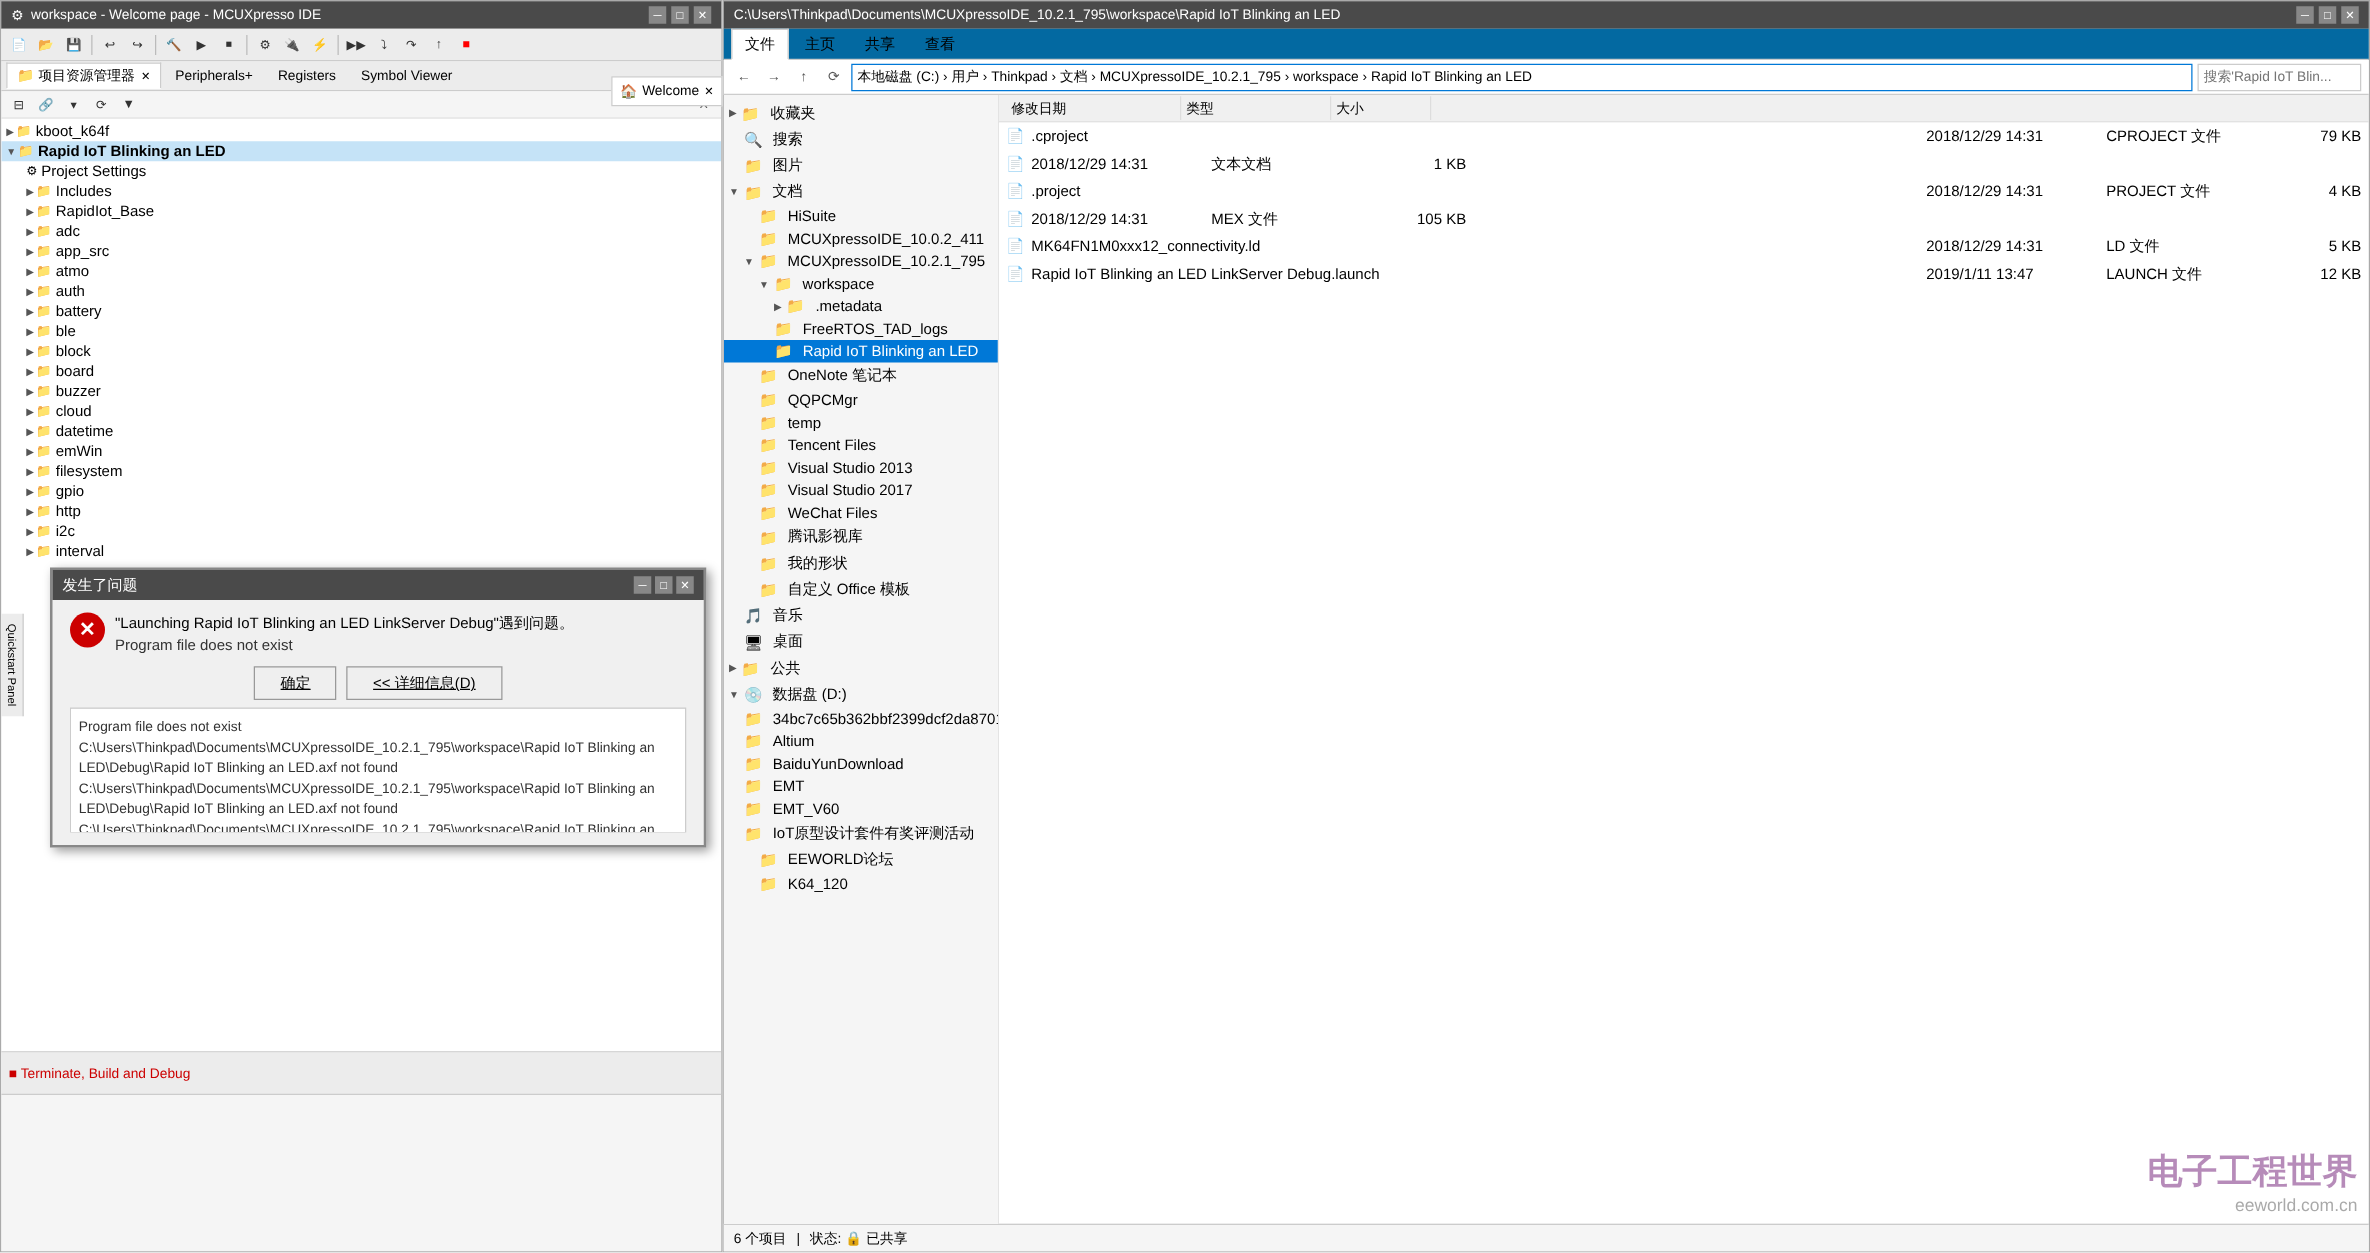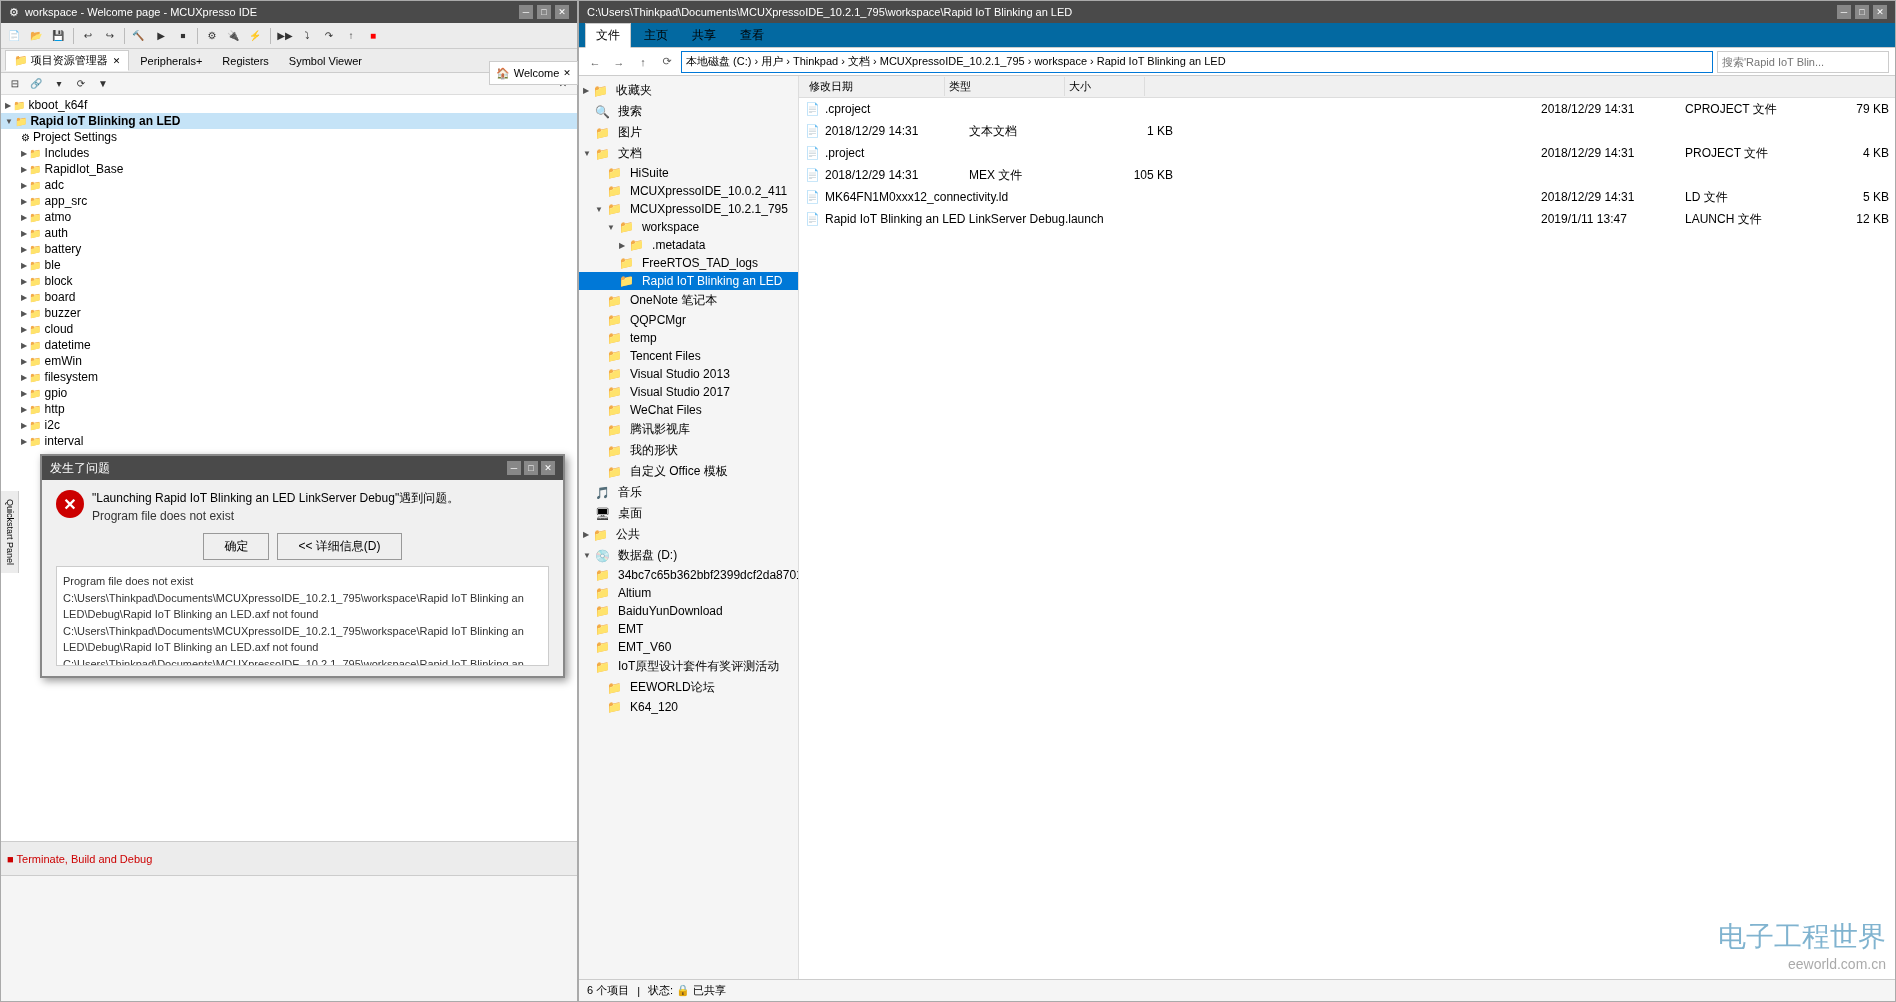--- a/index.html
+++ b/index.html
@@ -183,20 +183,21 @@
       flex-shrink: 0;
     }
     .dialog-error-title { font-size: 12px; margin-bottom: 2px; }
     .dialog-error-sub { font-size: 12px; color: #333; }
     .dialog-buttons {
       display: flex;
       justify-content: center;
       gap: 8px;
       margin-top: 10px;
       margin-bottom: 6px;
+      text-decoration: underline;
     }
     .dialog-action-btn {
       padding: 4px 20px;
       background: #efefef;
       border: 1px solid #999;
       cursor: pointer;
       font-size: 12px;
     }
 
     .dialog-log-area {
@@ -274,21 +275,21 @@
     }
     .addr-input {
       flex: 1;
       height: 22px;
       border: 1px solid #0078d7;
       padding: 0 4px;
       font-size: 11px;
       background: #fff;
     }
     .search-input {
-      width: 172px;
+      width: 131px;
       height: 22px;
       border: 1px solid #ccc;
       padding: 0 4px;
       font-size: 11px;
     }
 
     .explorer-body {
       display: flex;
       flex: 1;
       overflow: hidden;
@@ -372,21 +373,21 @@
 
     .watermark {
       position: absolute;
       right: 10px;
       bottom: 30px;
       opacity: 0.5;
       display: flex;
       flex-direction: column;
       align-items: flex-end;
     }
-    .watermark-text1 { font-size: 28px; color: #0369a1; font-weight: normal; }
+    .watermark-text1 { font-size: 28px; color: #701a75; font-weight: bold; }
     .watermark-text2 { font-size: 14px; color: #555; }
 
     
     .ide-bottom {
       height: 160px;
       background: #f5f5f5;
       border-top: 1px solid #ccc;
       display: flex;
       flex-direction: column;
     }

